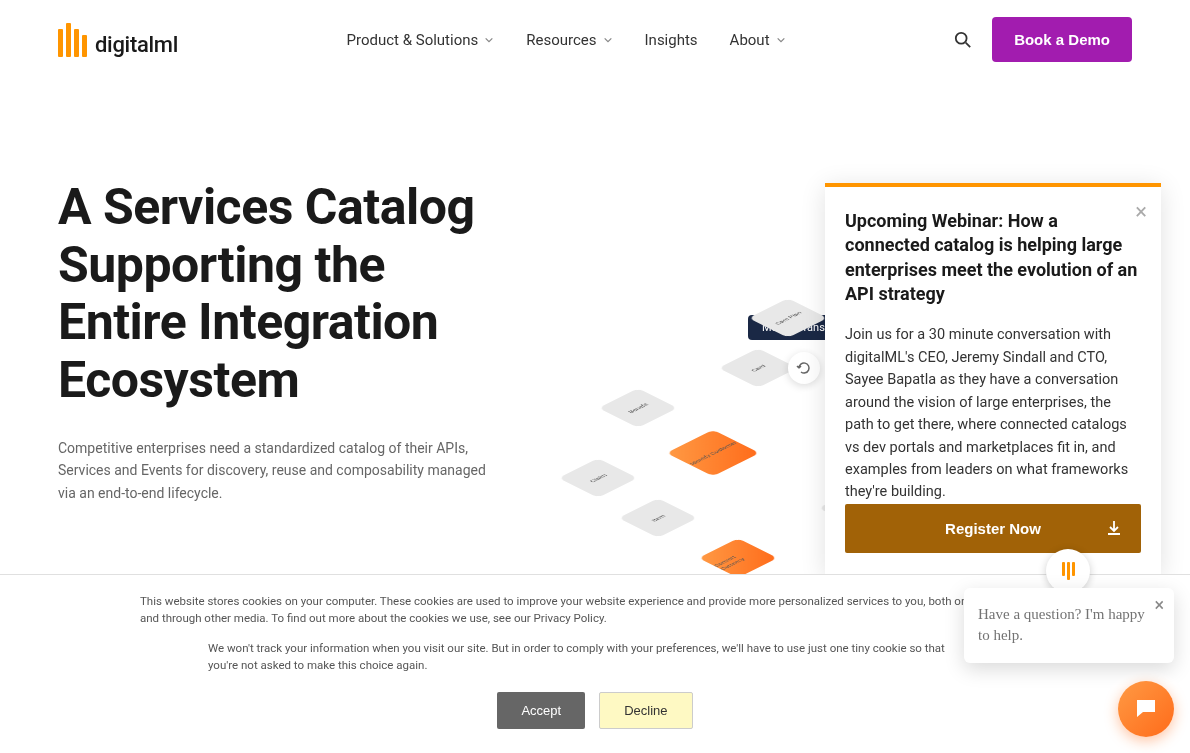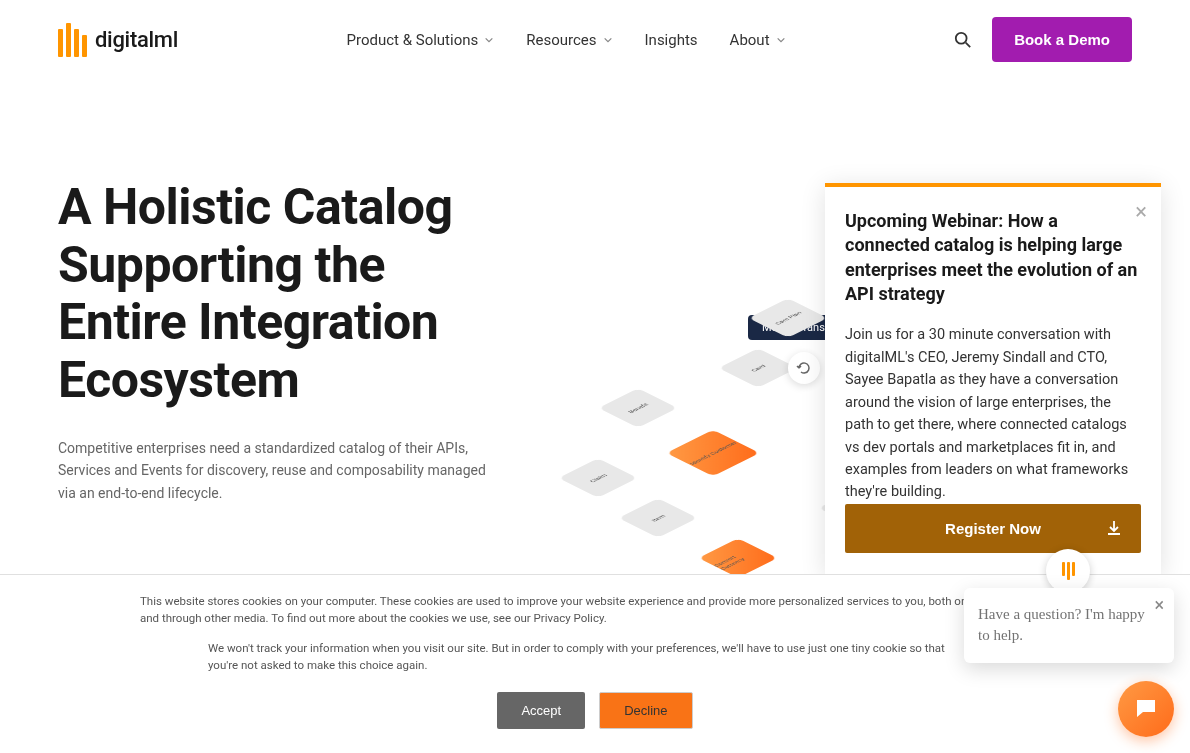--- a/index.html
+++ b/index.html
@@ -1,20 +1,20 @@
 <!DOCTYPE html>
 <html><head>
 <meta charset="utf-8">
 <style>
 * { margin: 0; padding: 0; box-sizing: border-box; }
 body { font-family: -apple-system, BlinkMacSystemFont, 'Segoe UI', Roboto, sans-serif; width: 1190px; height: 753px; overflow: hidden; position: relative; background: #fff; }
 
 
 .header { display: flex; align-items: center; justify-content: space-between; padding: 17px 58px; }
-.logo { display: flex; align-items: center; gap: 8px; }
+.logo { display: flex; align-items: flex-end; gap: 8px; }
 .logo-bars { display: flex; gap: 3px; align-items: flex-end; }
 .logo-bars span { width: 5px; background: #ff9500; border-radius: 1px; }
 .logo-bars span:nth-child(1) { height: 28px; }
 .logo-bars span:nth-child(2) { height: 34px; }
 .logo-bars span:nth-child(3) { height: 28px; }
 .logo-bars span:nth-child(4) { height: 22px; }
 .logo-text { font-size: 22px; font-weight: 500; color: #1a1a1a; letter-spacing: -0.3px; }
 .nav { display: flex; gap: 32px; align-items: flex-start; }
 .nav-item { display: flex; align-items: center; gap: 6px; color: #333; font-size: 15px; cursor: pointer; }
 .chevron { width: 10px; height: 10px; }
@@ -42,21 +42,21 @@
 .webinar-body { font-size: 14.5px; color: #333; line-height: 1.55; }
 .webinar-btn { background: #a16207; color: #fff; width: 100%; padding: 16px; border: none; border-radius: 2px; font-size: 15px; font-weight: 600; cursor: pointer; display: flex; align-items: center; justify-content: center; gap: 80px; position: relative; }
 .webinar-btn-icon { position: absolute; right: 18px; }
 
 
 .cookie-banner { position: absolute; bottom: 0; left: 0; right: 0; background: #fff; border-top: 1px solid #e0e0e0; padding: 18px 140px 24px; }
 .cookie-text { font-size: 11.5px; color: #555; line-height: 1.5; margin-bottom: 12px; }
 .cookie-text2 { font-size: 11.5px; color: #555; line-height: 1.5; margin-bottom: 18px; margin-left: 68px; max-width: 760px; }
 .cookie-buttons { display: flex; gap: 14px; justify-content: center; }
 .btn-accept { background: #666; color: #fff; border: none; padding: 10px 24px; font-size: 13px; cursor: pointer; border-radius: 2px; }
-.btn-decline { background: #f97316; color: #333; border: 1px solid #ccc; padding: 10px 24px; font-size: 13px; cursor: pointer; border-radius: 2px; }
+.btn-decline { background: #fef9c3; color: #333; border: 1px solid #ccc; padding: 10px 24px; font-size: 13px; cursor: pointer; border-radius: 2px; }
 
 
 .chat-popup { position: absolute; right: 16px; bottom: 90px; width: 210px; background: #fff; border-radius: 6px; box-shadow: 0 6px 20px rgba(0,0,0,0.15); padding: 16px 14px; }
 .chat-close { position: absolute; top: 8px; right: 10px; color: #888; font-size: 18px; cursor: pointer; line-height: 1; }
 .chat-msg { font-size: 15px; color: #737373; line-height: 1.45; font-family: Liberation Serif, serif; }
 .chat-avatar { position: absolute; right: 100px; bottom: 160px; width: 44px; height: 44px; border-radius: 50%; background: #fff; box-shadow: 0 2px 8px rgba(0,0,0,0.2); display: flex; align-items: center; justify-content: center; }
 .chat-avatar-inner { display: flex; gap: 2px; }
 .chat-avatar-inner span { width: 3px; height: 14px; background: #ff9500; border-radius: 1px; }
 .chat-avatar-inner span:nth-child(2) { height: 18px; }
 .chat-fab { position: absolute; right: 16px; bottom: 16px; width: 56px; height: 56px; border-radius: 50%; background: linear-gradient(135deg, #ff9a44, #ff6b1a); display: flex; align-items: center; justify-content: center; cursor: pointer; box-shadow: 0 4px 14px rgba(255,107,26,0.4); }
@@ -106,21 +106,21 @@
     <svg class="search-icon" viewBox="0 0 20 20">
         <circle cx="8" cy="8" r="6" stroke="#333" stroke-width="2" fill="none"></circle>
         <line x1="13" y1="13" x2="18" y2="18" stroke="#333" stroke-width="2"></line>
       </svg>
     <button class="cta-btn">Book a Demo</button>
   </div>
 </header>
 
 <section class="hero">
   <div class="hero-left">
-    <h1 class="hero-title">A Holistic Catalog Supporting the Entire Integration Ecosystem</h1>
+    <h1 class="hero-title">A Services Catalog Supporting the Entire Integration Ecosystem</h1>
     <p class="hero-sub">Competitive enterprises need a standardized catalog of their APIs, Services and Events for discovery, reuse and composability managed via an end-to-end lifecycle.</p>
   </div>
 </section>
 
 <div class="iso-graphic">
   <div class="iso-tooltip" style="left:218px; top:55px;">Money Transfer</div>
   <div class="iso-tile" style="left:230px; top:30px;">Care Plan</div>
   <div class="iso-tile" style="left:200px; top:80px;">Card</div>
   <div class="iso-tile" style="left:80px; top:120px;">Benefit</div>
   <div class="iso-tile" style="left:40px; top:190px;">Claim</div>

